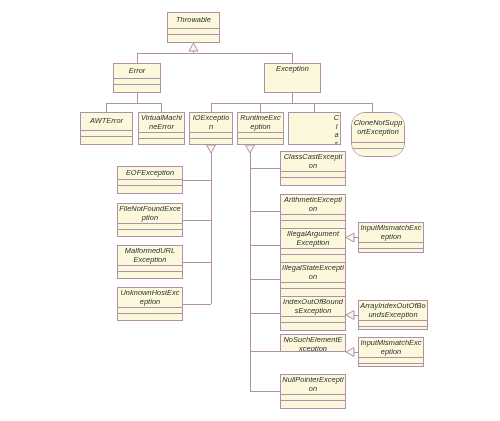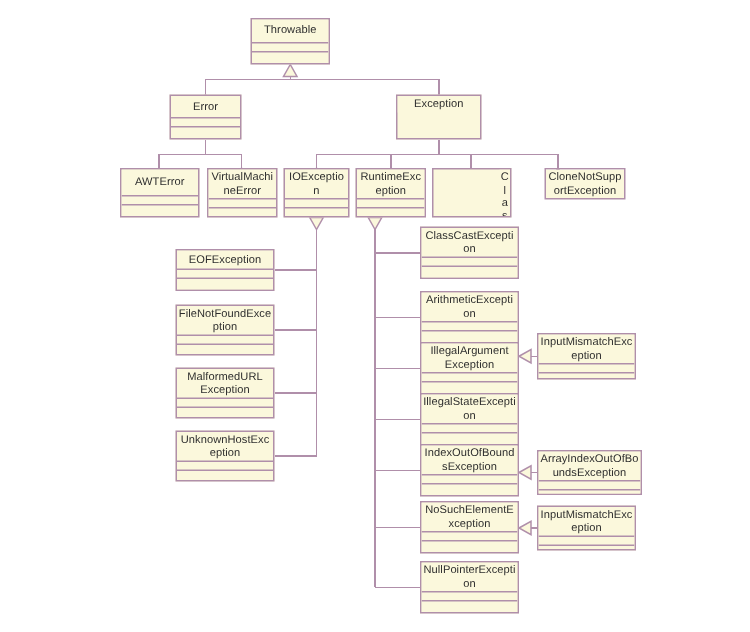--- a/index.html
+++ b/index.html
@@ -21,20 +21,21 @@
     height: 421px;
   }
   .uml-node {
     position: absolute;
     box-sizing: border-box;
     border: 1px solid #b08faa;
     background: #fbf8dc;
     display: flex;
     flex-direction: column;
     overflow: hidden;
+    font-style: italic;
   }
   .uml-title {
     flex: 1 1 auto;
     display: flex;
     align-items: center;
     justify-content: center;
     text-align: center;
     font-size: 7.4px;
     line-height: 8.6px;
     color: #2d2d2d;
@@ -161,21 +162,21 @@
     <div class="uml-node" style="left: 237px; top: 112px; width: 47px; height: 33px;">
       <div class="uml-title">RuntimeException</div>
       <div class="uml-attrs"></div>
       <div class="uml-methods"></div>
     </div>
     <div class="uml-node" style="left: 288px; top: 112px; width: 53px; height: 33px; padding-left: 44px;">
       <div class="uml-title">ClassNotFoundException</div>
       <div class="uml-attrs"></div>
       <div class="uml-methods"></div>
     </div>
-    <div class="uml-node" style="left: 363px; top: 112px; width: 54px; height: 21px;">
+    <div class="uml-node" style="left: 351px; top: 112px; width: 54px; height: 45px; border-radius: 14px;">
       <div class="uml-title">CloneNotSupportException</div>
       <div class="uml-attrs"></div>
       <div class="uml-methods"></div>
     </div>
     <div class="uml-node" style="left: 117px; top: 166px; width: 66px; height: 28px;">
       <div class="uml-title">EOFException</div>
       <div class="uml-attrs"></div>
       <div class="uml-methods"></div>
     </div>
     <div class="uml-node" style="left: 117px; top: 203px; width: 66px; height: 34px;">
@@ -211,21 +212,21 @@
     <div class="uml-node" style="left: 280px; top: 262px; width: 66px; height: 35px;">
       <div class="uml-title">IllegalStateException</div>
       <div class="uml-attrs"></div>
       <div class="uml-methods"></div>
     </div>
     <div class="uml-node" style="left: 280px; top: 296px; width: 66px; height: 35px;">
       <div class="uml-title">IndexOutOfBoundsException</div>
       <div class="uml-attrs"></div>
       <div class="uml-methods"></div>
     </div>
-    <div class="uml-node" style="left: 280px; top: 334px; width: 66px; height: 35px;">
+    <div class="uml-node" style="left: 280px; top: 334px; width: 66px; height: 18px;">
       <div class="uml-title">NoSuchElementException</div>
       <div class="uml-attrs"></div>
       <div class="uml-methods"></div>
     </div>
     <div class="uml-node" style="left: 280px; top: 374px; width: 66px; height: 35px;">
       <div class="uml-title">NullPointerException</div>
       <div class="uml-attrs"></div>
       <div class="uml-methods"></div>
     </div>
     <div class="uml-node" style="left: 358px; top: 222px; width: 66px; height: 31px;">

